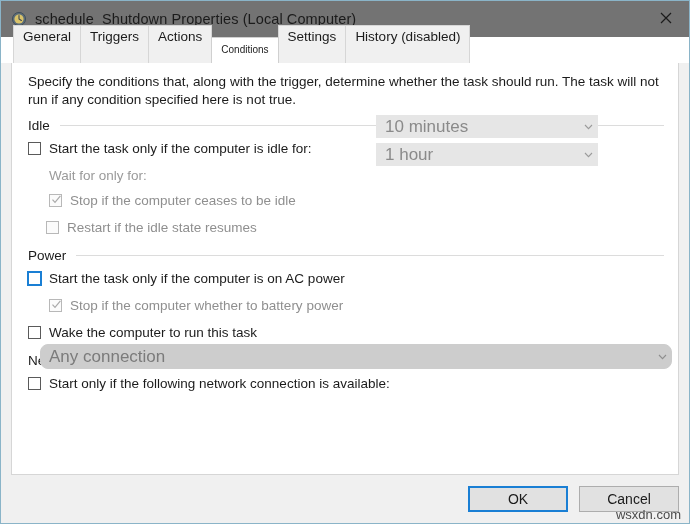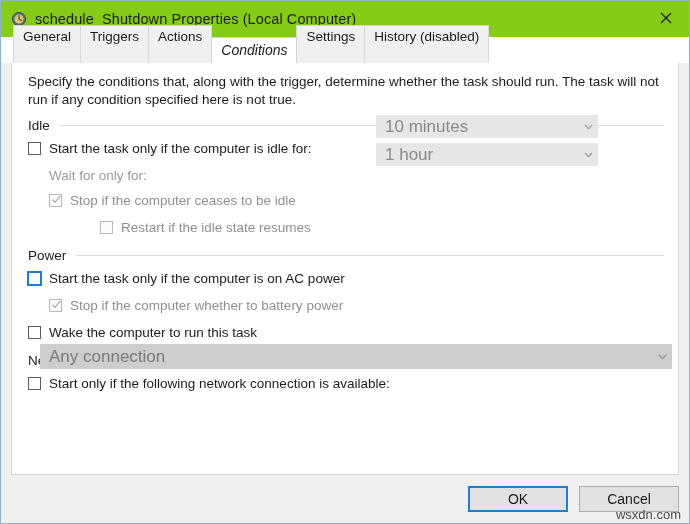--- a/index.html
+++ b/index.html
@@ -23,21 +23,21 @@
     border: 1px solid #8ab4c8;
     background: #f0f0f0;
     display: flex;
     flex-direction: column;
   }
 
   
   .titlebar {
     height: 36px;
     min-height: 36px;
-    background: #84cc16;
+    background: #737373;
     display: flex;
     align-items: center;
     position: relative;
   }
   .title-icon {
     width: 16px;
     height: 16px;
     margin-left: 10px;
     margin-right: 8px;
     flex: 0 0 auto;
@@ -85,22 +85,21 @@
     box-sizing: border-box;
     height: 38px;
   }
   .tab.active {
     background: #ffffff;
     border-color: #d0d0d0;
     height: 26px;
     padding-top: 4px;
     position: relative;
     z-index: 4;
-    font-size: 14px;
-    font-style: italic;
+    font-size: 10px;
   }
 
   
   .tabbody {
     margin: 0 10px 0 10px;
     background: #ffffff;
     border: 1px solid #d6d6d6;
     border-top: 1px solid #d6d6d6;
     flex: 1 1 auto;
     position: relative;
@@ -181,21 +180,21 @@
   }
   .cb-label.disabled { color: #8f8f8f; }
 
   .plain-label {
     font-size: 13.5px;
     color: #9a9a9a;
     white-space: nowrap;
   }
 
   .indent1 { padding-left: 37px; }
-  .indent2 { padding-left: 88px; }
+  .indent2 { padding-left: 34px; }
 
   
   .combo {
     position: absolute;
     box-sizing: border-box;
     background: #e6e6e6;
     border: 1px solid #e6e6e6;
     display: flex;
     align-items: center;
     color: #8a8a8a;
@@ -213,20 +212,21 @@
     display: flex;
     align-items: center;
     justify-content: center;
   }
   .combo.wide {
     left: 28px;
     width: 632px;
     background: #cdcdcd;
     border-color: #cdcdcd;
     color: #7b7b7b;
+    border-radius: 8px;
   }
 
   
   .footer {
     height: 48px;
     min-height: 48px;
     background: #f0f0f0;
     display: flex;
     align-items: center;
     justify-content: flex-end;

